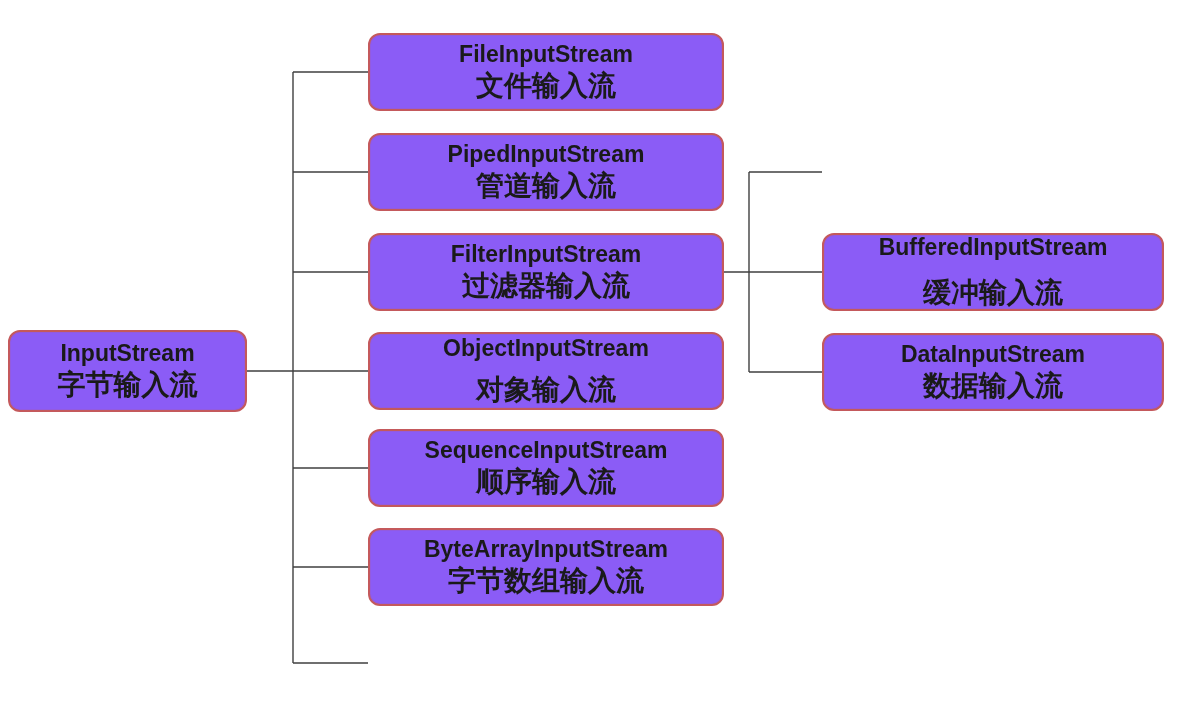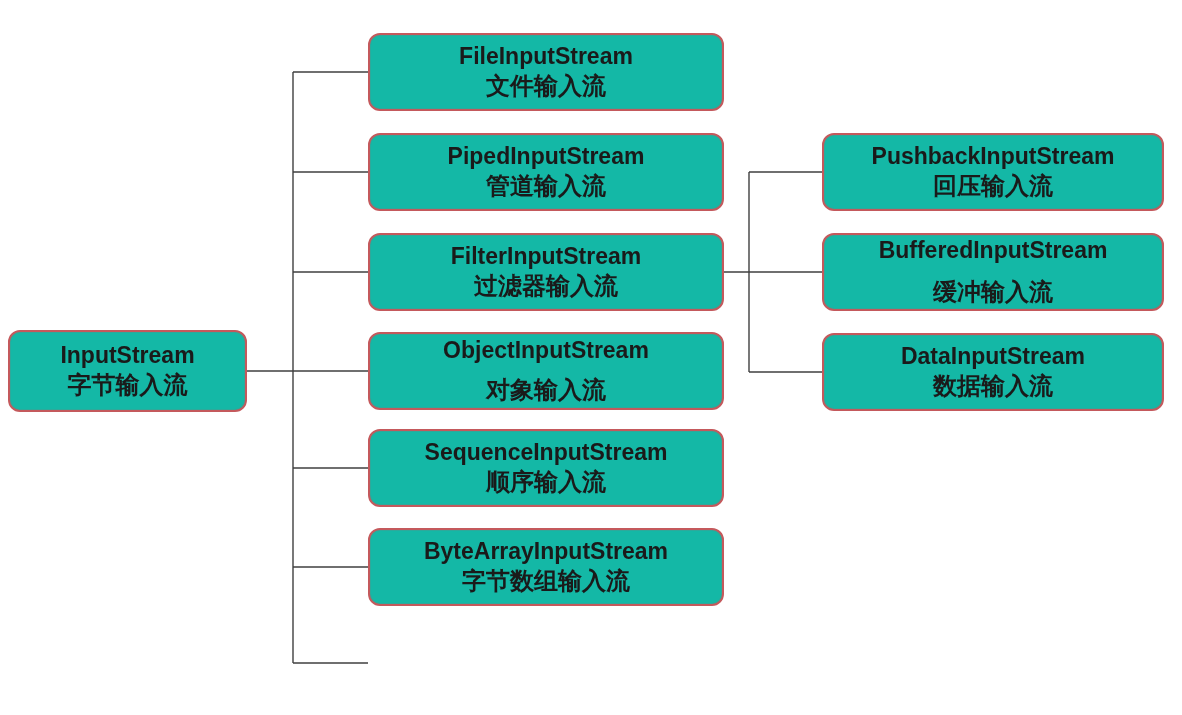--- a/index.html
+++ b/index.html
@@ -15,29 +15,29 @@
     background:var(--page-bg);
     font-family:"Liberation Sans","DejaVu Sans",sans-serif;
     overflow:hidden;
   }
   .connectors{position:absolute;left:0;top:0;width:1182px;height:715px;}
   .node{
     position:absolute;
     box-sizing:border-box;
     border:2.5px solid var(--box-border);
     border-radius:12px;
-    background:#14b8a6;
+    background:#8b5cf6;
     display:flex;flex-direction:column;
     align-items:center;justify-content:center;
     text-align:center;
     color:var(--text);
     box-shadow:inset 0 0 0 1px rgba(196,89,92,0.15);
   }
   .node .name{font-size:23px;font-weight:700;line-height:1.2;letter-spacing:0;}
-  .node .label{font-size:24px;font-weight:700;line-height:1.25;}
+  .node .label{font-size:28px;font-weight:700;line-height:1.25;}
   
   .root{left:8px;top:330px;width:239px;height:82px;}
   
   .lvl1{left:368px;width:356px;height:78px;}
   .n0{top:33px;} .n1{top:133px;} .n2{top:233px;} .n3{top:332px;gap:10px;}
   .n4{top:429px;} .n5{top:528px;} .n6{top:624px;}
   
   .lvl2{left:822px;width:342px;height:78px;}
   .r0{top:133px;} .r1{top:233px;gap:13px;} .r2{top:333px;}
 </style>
@@ -93,24 +93,20 @@
   </div>
   <div class="node lvl1 n4">
     <div class="name">SequenceInputStream</div>
     <div class="label">顺序输入流</div>
   </div>
   <div class="node lvl1 n5">
     <div class="name">ByteArrayInputStream</div>
     <div class="label">字节数组输入流</div>
   </div>
 
-  <div class="node lvl2 r0">
-    <div class="name">PushbackInputStream</div>
-    <div class="label">回压输入流</div>
-  </div>
   <div class="node lvl2 r1">
     <div class="name">BufferedInputStream</div>
     <div class="label">缓冲输入流</div>
   </div>
   <div class="node lvl2 r2">
     <div class="name">DataInputStream</div>
     <div class="label">数据输入流</div>
   </div>
 
 </div>

